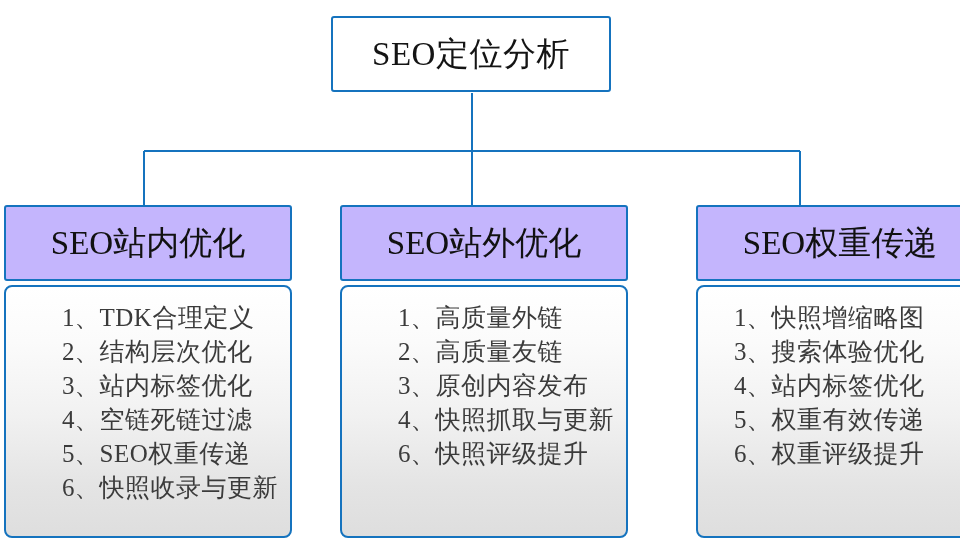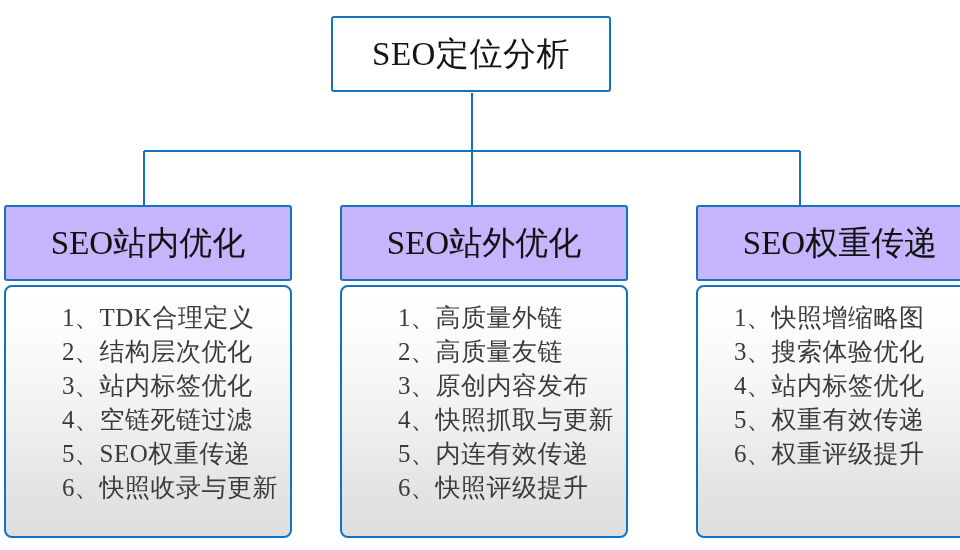--- a/index.html
+++ b/index.html
@@ -173,23 +173,20 @@
       <div class="list-item">
         <span class="item-index">2、</span><span class="item-text">高质量友链</span>
       </div>
       <div class="list-item">
         <span class="item-index">3、</span><span class="item-text">原创内容发布</span>
       </div>
       <div class="list-item">
         <span class="item-index">4、</span><span class="item-text">快照抓取与更新</span>
       </div>
       <div class="list-item">
-        <span class="item-index">5、</span><span class="item-text">内连有效传递</span>
-      </div>
-      <div class="list-item">
         <span class="item-index">6、</span><span class="item-text">快照评级提升</span>
       </div>
     </div>
   </div>
 
   <div class="column col-3">
     <div class="col-header">
       <span class="col-header-title">SEO权重传递</span>
     </div>
     <div class="col-list">

